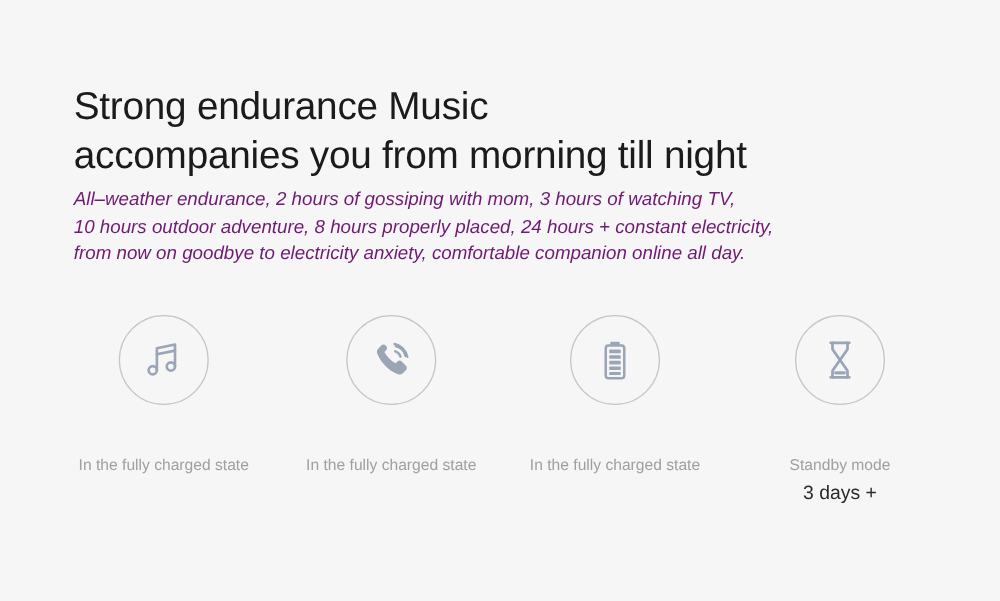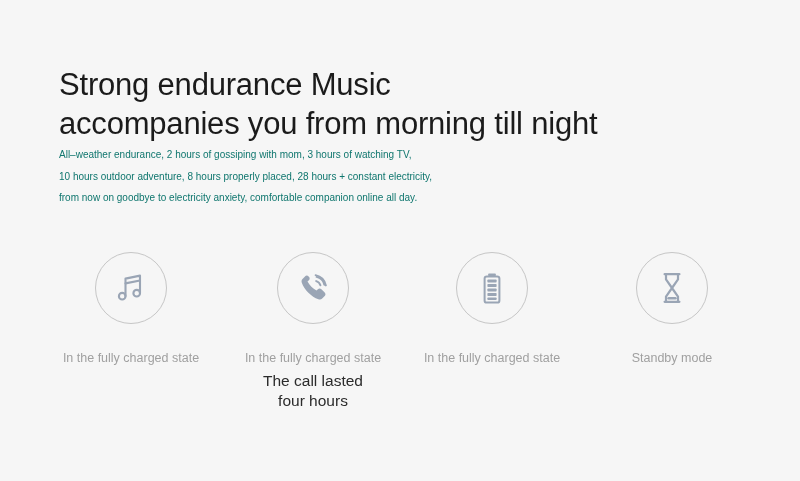--- a/index.html
+++ b/index.html
@@ -36,24 +36,25 @@
     display: block;
     white-space: nowrap;
   }
 
   
   .body-copy {
     position: absolute;
     left: 59px;
     top: 134px;
     width: 620px;
-    color: #0f766e;
-    font-size: 10px;
+    color: #701a75;
+    font-size: 15px;
     line-height: 21.5px;
     font-weight: 400;
+    font-style: italic;
   }
   .body-copy .bd-line {
     display: block;
     white-space: nowrap;
   }
 
   
   .features {
     position: absolute;
     left: 0;
@@ -77,21 +78,21 @@
     background: #f6f6f6;
     box-sizing: border-box;
     display: flex;
     align-items: center;
     justify-content: center;
   }
   .circle svg {
     display: block;
   }
   .cap-sub {
-    margin-top: 26px;
+    margin-top: 40px;
     color: #a0a0a0;
     font-size: 12.5px;
     line-height: 16px;
     font-weight: 400;
     white-space: nowrap;
   }
   .cap-main {
     margin-top: 5px;
     color: #2b2b2b;
     font-size: 15.5px;
@@ -108,21 +109,21 @@
 
 <div class="page">
 
   <h1 class="headline">
     <span class="hl-line">Strong endurance Music</span>
     <span class="hl-line">accompanies you from morning till night</span>
   </h1>
 
   <p class="body-copy">
     <span class="bd-line">All–weather endurance, 2 hours of gossiping with mom, 3 hours of watching TV,</span>
-    <span class="bd-line">10 hours outdoor adventure, 8 hours properly placed, 28 hours + constant electricity,</span>
+    <span class="bd-line">10 hours outdoor adventure, 8 hours properly placed, 24 hours + constant electricity,</span>
     <span class="bd-line">from now on goodbye to electricity anxiety, comfortable companion online all day.</span>
   </p>
 
   <div class="features">
 
     <div class="feature" style="left:131px;">
       <div class="circle">
         <span>
           <svg width="38" height="38" viewBox="0 0 38 38" fill="none" stroke="#9aa5b5" stroke-width="2.1" stroke-linecap="round" stroke-linejoin="round">
             <path d="M13.5 27V9.6L28 6.6V24"></path>
@@ -140,24 +141,20 @@
         <span>
           <svg width="38" height="38" viewBox="0 0 38 38" fill="none">
             <path d="M14.6 7.4c-1.1-1.1-2.6-1-3.6 0l-2.5 2.5c-1 1-1.2 2.4-.7 3.8 1.3 3.6 3.6 7 6.6 10s6.4 5.3 10 6.6c1.4.5 2.8.3 3.8-.7l2.5-2.5c1-1 1.1-2.5 0-3.6l-3.3-3.3c-1-1-2.5-1-3.5 0l-1.4 1.4c-1.9-1.1-3.6-2.4-5.1-3.9s-2.8-3.2-3.9-5.1l1.4-1.4c1-1 1-2.5 0-3.5z" fill="#9aa5b5"></path>
             <path d="M22.2 12.1a6.2 6.2 0 0 1 4.2 4.2" stroke="#9aa5b5" stroke-width="2" stroke-linecap="round"></path>
             <path d="M22.6 7.9a10.4 10.4 0 0 1 7.8 7.8" stroke="#9aa5b5" stroke-width="2" stroke-linecap="round"></path>
             <path d="M23 3.8a14.4 14.4 0 0 1 11.1 11.1" stroke="#9aa5b5" stroke-width="2" stroke-linecap="round" transform="translate(-1.2,1.2) scale(0.93) translate(1.5,1.5)"></path>
           </svg>
         </span>
       </div>
       <div class="cap-sub">In the fully charged state</div>
-      <div class="cap-main">
-        <span>The call lasted</span>
-        <span>four hours</span>
-      </div>
     </div>
 
     <div class="feature" style="left:492px;">
       <div class="circle">
         <span>
           <svg width="38" height="38" viewBox="0 0 38 38" fill="none">
             <rect x="15.2" y="4.4" width="7.6" height="2.8" rx="0.8" fill="#9aa5b5"></rect>
             <rect x="11.6" y="7.4" width="14.8" height="26.2" rx="2.2" stroke="#9aa5b5" stroke-width="2"></rect>
             <rect x="14.4" y="10.6" width="9.2" height="2.9" rx="0.7" fill="#9aa5b5"></rect>
             <rect x="14.4" y="15.1" width="9.2" height="2.9" rx="0.7" fill="#9aa5b5"></rect>
@@ -176,16 +173,20 @@
           <svg width="38" height="38" viewBox="0 0 38 38" fill="none" stroke="#9aa5b5" stroke-width="2.2" stroke-linecap="round" stroke-linejoin="round">
             <path d="M11.6 5.2h14.8"></path>
             <path d="M11.6 32.8h14.8"></path>
             <path d="M13 5.2v5.2L19 19l-6 8.6v5.2"></path>
             <path d="M25 5.2v5.2L19 19l6 8.6v5.2"></path>
             <path d="M15.6 29.2h6.8" stroke-width="2.6"></path>
           </svg>
         </span>
       </div>
       <div class="cap-sub">Standby mode</div>
+      <div class="cap-main">
+        <span>3 days +</span>
+        <span></span>
+      </div>
     </div>
 
   </div>
 </div>
 
 </body></html>

